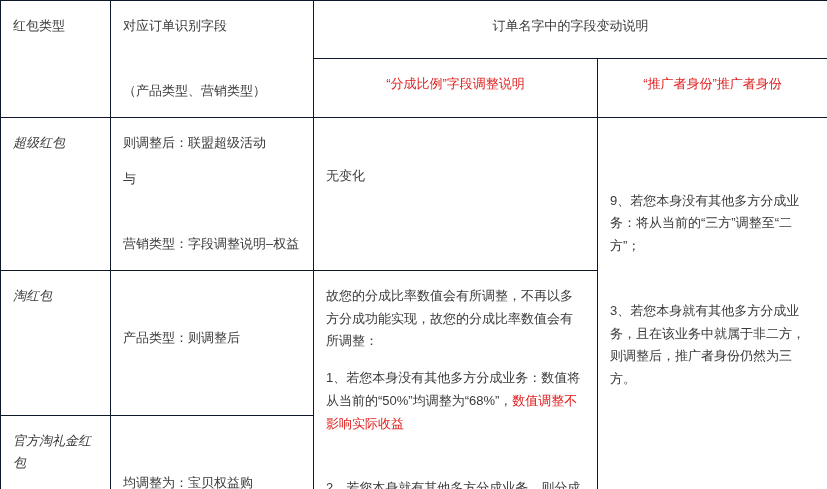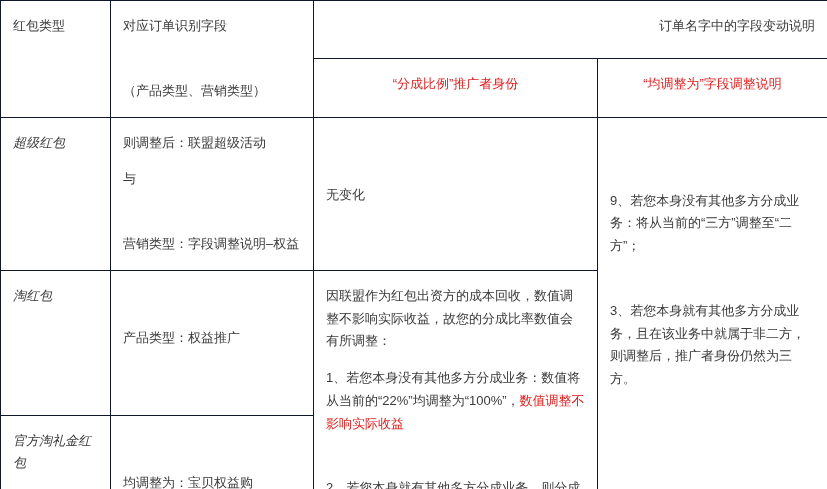--- a/index.html
+++ b/index.html
@@ -43,21 +43,21 @@
   .hdr-row td {
     border-top: none;
     padding-top: 12px;
     padding-bottom: 10px;
   }
   .hdr-main {
     color: #1f1f1f;
     font-size: 13.5px;
   }
   .hdr-merge {
-    text-align: right;
+    text-align: center;
     border-bottom: 1px solid #e3e3e3;
   }
   .hdr-sub td {
     text-align: center;
     padding-top: 12px;
     padding-bottom: 12px;
   }
   .hdr-sub .red {
     color: #e02020;
   }
@@ -96,46 +96,46 @@
     <tbody>
       <tr class="hdr-row">
         <td class="hdr-main no-left-border no-top-border" rowspan="2">红包类型</td>
         <td class="hdr-main no-top-border" rowspan="2">
           <div class="p tight">对应订单识别字段</div>
           <div class="p">（产品类型、营销类型）</div>
         </td>
         <td class="hdr-main hdr-merge no-top-border no-right-border" colspan="2">订单名字中的字段变动说明</td>
       </tr>
       <tr class="hdr-sub">
-        <td class="red">“分成比例”推广者身份</td>
-        <td class="red no-right-border">“均调整为”字段调整说明</td>
+        <td class="red">“分成比例”字段调整说明</td>
+        <td class="red no-right-border">“推广者身份”推广者身份</td>
       </tr>
 
       <tr>
         <td class="first-col-cell no-left-border">超级红包</td>
         <td>
           <div class="p">则调整后：联盟超级活动</div>
           <div class="p">与</div>
           <div class="p">营销类型：字段调整说明–权益</div>
         </td>
-        <td class="cell-mid" style="padding-top:66px;">无变化</td>
+        <td class="cell-mid" style="padding-top:48px;font-family:Liberation Mono, monospace;">无变化</td>
         <td class="no-right-border" rowspan="3" style="padding-top:72px;">
           <div class="p">9、若您本身没有其他多方分成业务：将从当前的“三方”调整至“二方”；</div>
           <div class="p">3、若您本身就有其他多方分成业务，且在该业务中就属于非二方，则调整后，推广者身份仍然为三方。</div>
         </td>
       </tr>
 
       <tr>
         <td class="first-col-cell no-left-border">淘红包</td>
         <td>
-          <div class="p">产品类型：权益推广</div>
+          <div class="p">产品类型：则调整后</div>
         </td>
         <td rowspan="2">
-          <div class="p">因联盟作为红包出资方的成本回收，数值调整不影响实际收益，故您的分成比率数值会有所调整：</div>
-          <div class="p"><span>1、若您本身没有其他多方分成业务：数值将从当前的“22%”均调整为“100%”，</span><span class="red">数值调整不影响实际收益</span></div>
+          <div class="p">故您的分成比率数值会有所调整，不再以多方分成功能实现，故您的分成比率数值会有所调整：</div>
+          <div class="p"><span>1、若您本身没有其他多方分成业务：数值将从当前的“50%”均调整为“68%”，</span><span class="red">数值调整不影响实际收益</span></div>
           <div class="p"><span>2、若您本身就有其他多方分成业务，则分成比率会按正常的多方分成比率重新调整展示，</span><span class="red">数值调整不影响实际收益</span></div>
         </td>
       </tr>
 
       <tr>
         <td class="first-col-cell no-left-border">官方淘礼金红包</td>
         <td>
           <div class="p">均调整为：宝贝权益购</div>
         </td>
       </tr>

